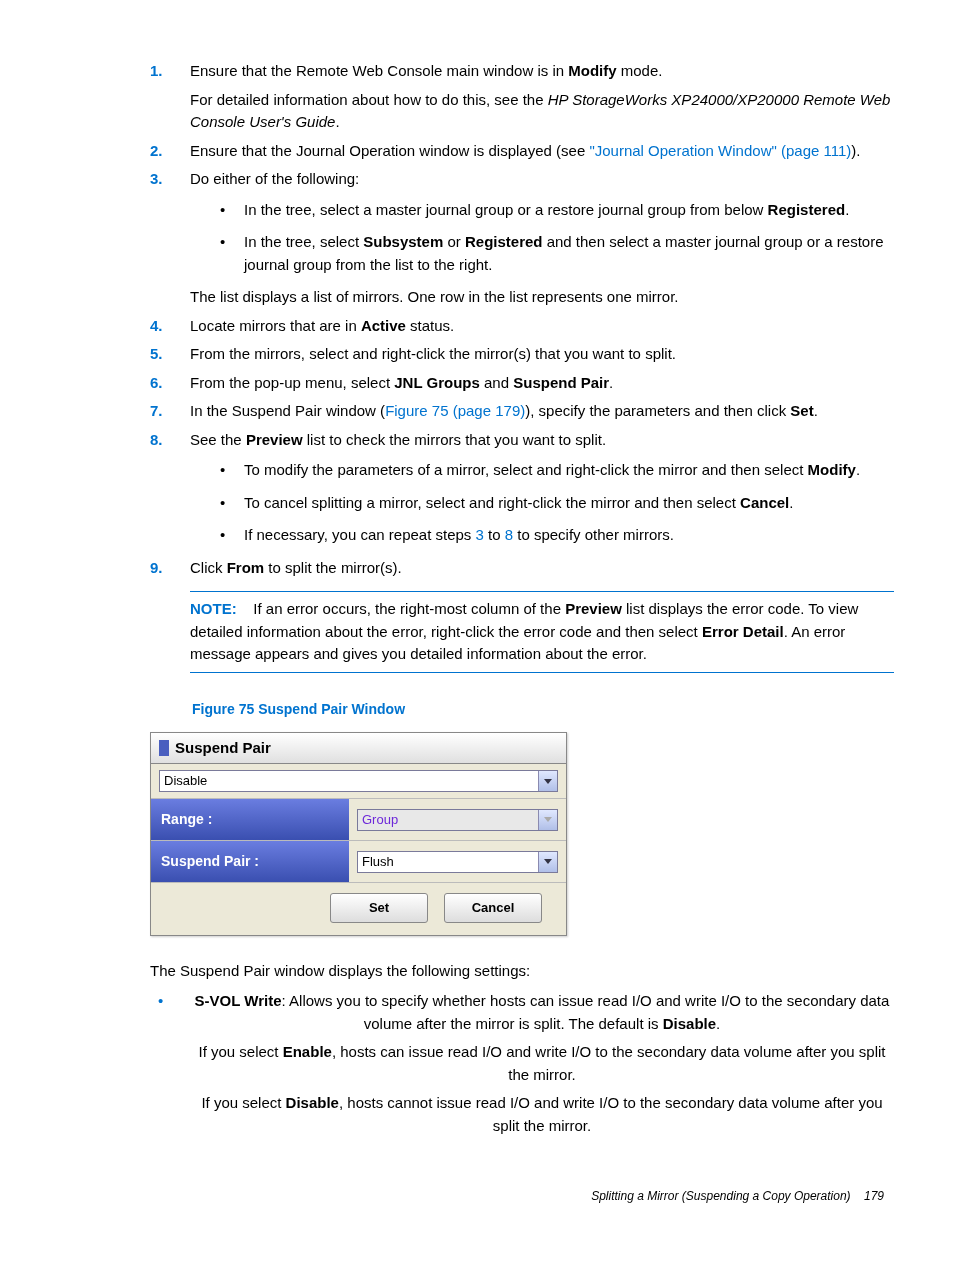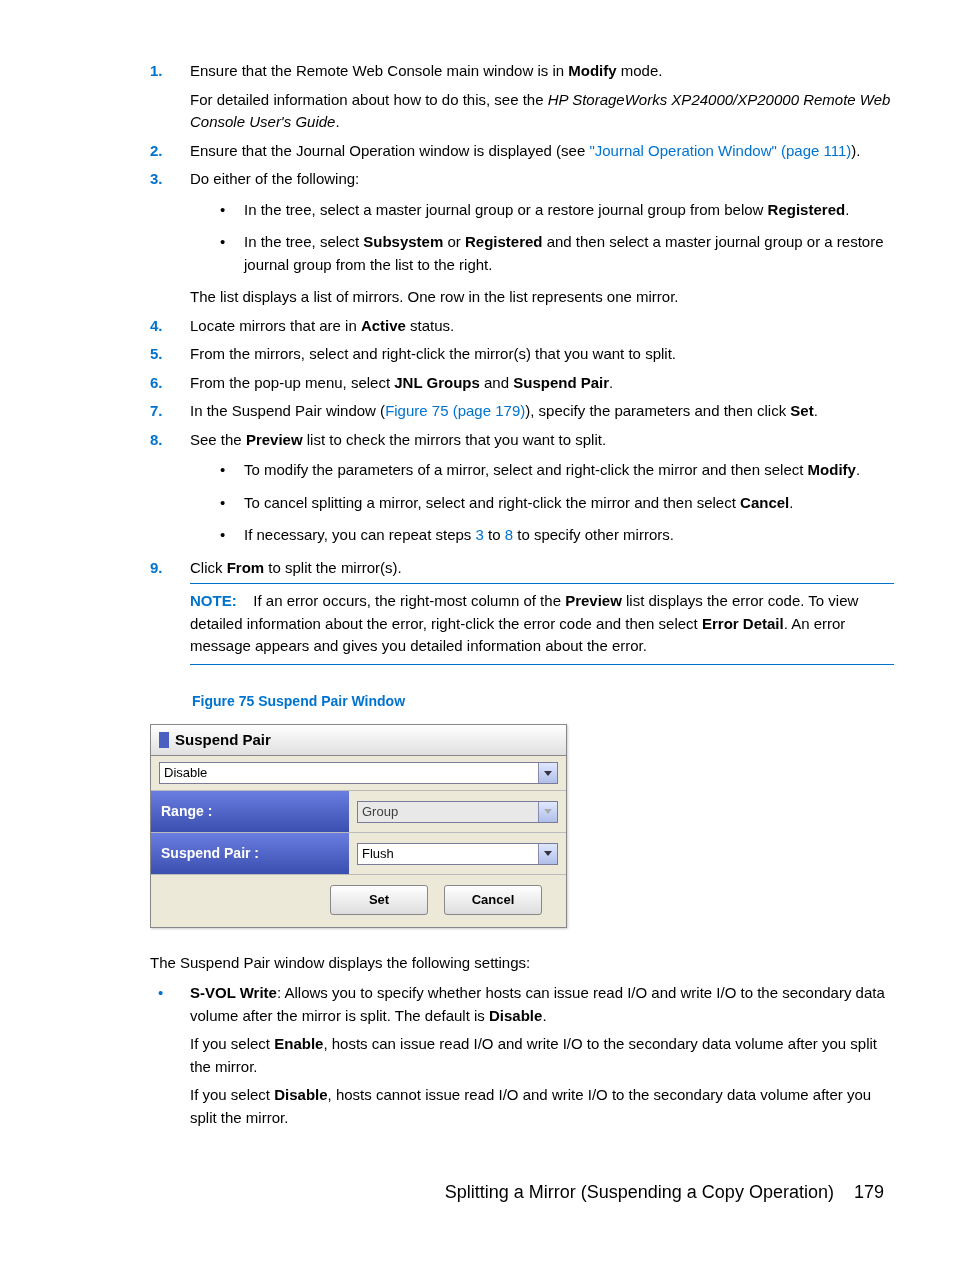--- a/index.html
+++ b/index.html
@@ -56,21 +56,21 @@
   .bold {
     font-weight: bold;
   }
   .italic {
     font-style: italic;
   }
   .note-block {
     border-top: 1px solid #0073cf;
     border-bottom: 1px solid #0073cf;
     padding: 6px 0;
-    margin-top: 4px;
+    margin-top: 12px;
   }
   .note-label {
     color: #0073cf;
     font-weight: bold;
   }
   .figure-title {
     color: #0073cf;
     font-weight: bold;
     font-size: 14px;
     margin: 26px 0 12px 0;
@@ -121,21 +121,21 @@
     justify-content: space-between;
     background: #fff;
     border: 1px solid #7a7a9a;
     height: 22px;
     padding: 0 0 0 4px;
     font-size: 13px;
     box-sizing: border-box;
   }
   .dialog-select.disabled {
     background: #e8e8e8;
-    color: #404040;
+    color: #6d28d9;
   }
   .dialog-select .arrow {
     width: 18px;
     height: 100%;
     background: linear-gradient(#e0e8ff, #b0bfe8);
     border-left: 1px solid #8a8ab0;
     display: flex;
     align-items: center;
     justify-content: center;
   }
@@ -166,33 +166,35 @@
   }
   ul.after {
     list-style: none;
     padding: 0;
     margin: 8px 0 0 0;
   }
   ul.after > li {
     position: relative;
     padding-left: 40px;
     margin-bottom: 16px;
+    text-align: center;
   }
   ul.after > li::before {
     content: "•";
     position: absolute;
     left: 8px;
     top: 0;
     color: #0073cf;
   }
   .footer {
     text-align: right;
-    font-size: 18px;
+    font-size: 12px;
     margin-top: 50px;
     padding-right: 10px;
+    font-style: italic;
   }
   p { margin: 6px 0; }
 </style>
 </head>
 <body>
 
 <div class="content">
 
 <ol class="main">
   <li>

